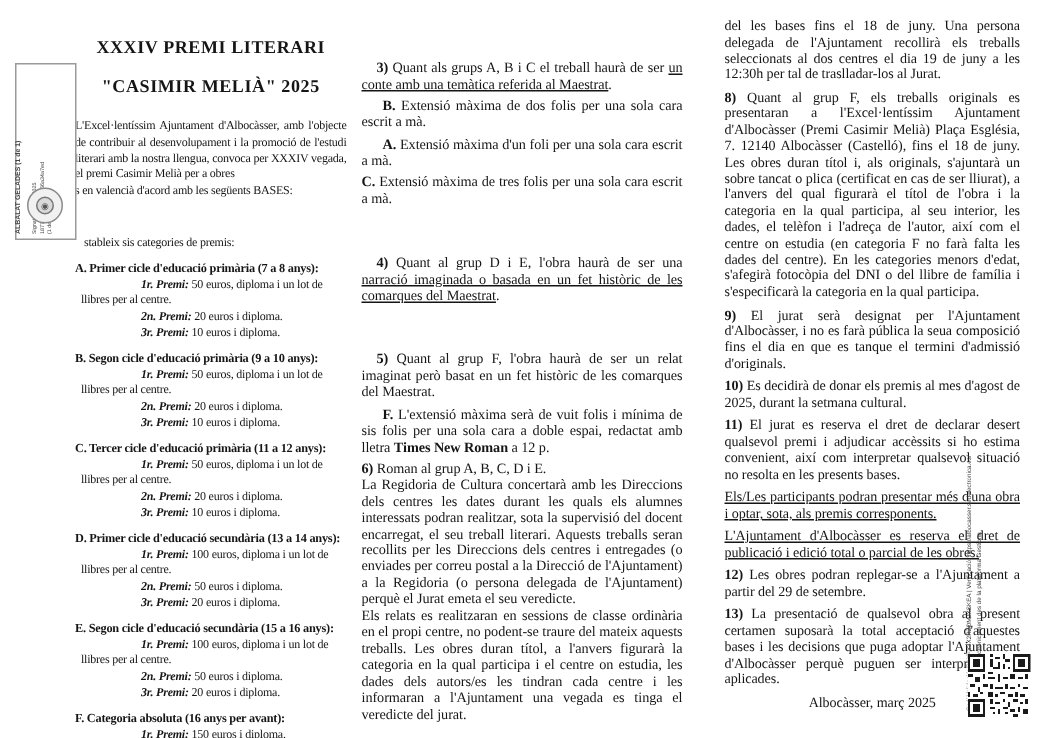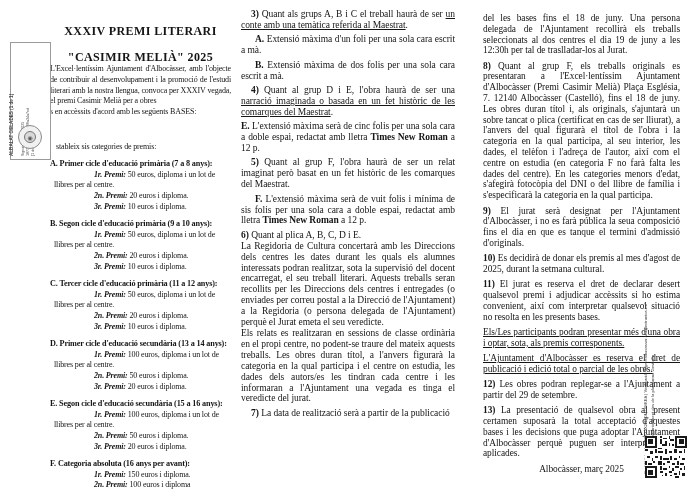--- a/index.html
+++ b/index.html
@@ -7,32 +7,32 @@
   .page {
     position: relative; width: 696px; height: 492px; background: #ffffff;
     font-family: "Liberation Serif", serif; color: #151515; overflow: hidden;
   }
   .col { position: absolute; }
 
   
   #col-left { left: 50px; top: 24px; width: 181px; font-size: 8px; line-height: 10.8px; letter-spacing: -0.15px; }
   .title { font-weight: bold; font-size: 12px; letter-spacing: 0.4px; line-height: 14px; text-align: center; }
   .title2 { margin-top: 12px; }
-  .intro { text-align: justify; }
+  .intro { margin-top: 15px; text-align: justify; }
   .cat-intro { margin-top: 24px; padding-left: 6px; }
   .cat { margin-top: 6px; }
   .cat-h { font-weight: bold; font-size: 8.2px; }
   .prize { padding-left: 4px; }
   .pl { font-weight: bold; font-style: italic; margin-left: 40px; }
   .num { font-weight: bold; }
 
   
   #col-mid { left: 241px; top: 9px; width: 214px; font-size: 9.5px; line-height: 10.9px; text-align: justify; letter-spacing: -0.05px; }
   #col-mid p { margin-bottom: 3.5px; }
-  .ind { text-indent: 10px; }
+  .ind { text-indent: 10px; margin-top: 32px; }
   .ind2 { text-indent: 14px; }
   .u { text-decoration: underline; }
   .b { font-weight: bold; }
 
   
   #col-right { left: 483px; top: 13px; width: 197px; font-size: 9.4px; line-height: 10.8px; text-align: justify; letter-spacing: -0.05px; }
   #col-right p { margin-bottom: 4.5px; }
   .upara { text-decoration: underline; }
   .footer { text-align: center; margin-top: 4px; }
 
@@ -58,21 +58,21 @@
 </style>
 </head>
 <body>
 
 <div class="page">
 
   <div class="col" id="col-left">
     <div class="title">XXXIV PREMI LITERARI</div>
     <div class="title title2">"CASIMIR MELIÀ" 2025</div>
     <div class="intro">L'Excel·lentíssim Ajuntament d'Albocàsser, amb l'objecte de contribuir al desenvolupament i la promoció de l'estudi literari amb la nostra llengua, convoca per XXXIV vegada, el premi Casimir Melià per a obres</div>
-    <div>s en accèssits d'acord amb les següents BASES:</div>
+    <div>s en valencià d'acord amb les següents BASES:</div>
     <div class="cat-intro">stableix sis categories de premis:</div>
 
     <div>
 
         <div class="cat">
           <div class="cat-h">A. Primer cicle d'educació primària (7 a 8 anys):</div>
           <div class="prize"><span class="pl">1r. Premi:</span> <span>50 euros, diploma i un lot de llibres per al centre.</span></div>
           <div class="prize"><span class="pl">2n. Premi:</span> <span>20 euros i diploma.</span></div>
           <div class="prize"><span class="pl">3r. Premi:</span> <span>10 euros i diploma.</span></div>
         </div>
@@ -110,27 +110,27 @@
           <div class="prize"><span class="pl">1r. Premi:</span> <span>150 euros i diploma.</span></div>
           <div class="prize"><span class="pl">2n. Premi:</span> <span>100 euros i diploma</span></div>
 
         </div>
       </div>
 
   </div>
 
   <div class="col" id="col-mid">
     <p class="ind"><span class="num">3)</span> <span>Quant als grups A, B i C el treball haurà de ser </span><span class="u">un conte amb una temàtica referida al Maestrat</span><span>.</span></p>
+    <p class="ind2"><span class="b">B.</span> <span>Extensió màxima de dos folis per una sola cara escrit a mà.</span></p>
     <p class="ind2"><span class="b">A.</span> <span>Extensió màxima d'un foli per una sola cara escrit a mà.</span></p>
-    <p class="ind2"><span class="b">B.</span> <span>Extensió màxima de dos folis per una sola cara escrit a mà.</span></p>
+    <p><span class="b">C.</span> <span>Extensió màxima de tres folis per una sola cara escrit a mà.</span></p>
     <p class="ind"><span class="num">4)</span> <span>Quant al grup D i E, l'obra haurà de ser una </span><span class="u">narració imaginada o basada en un fet històric de les comarques del Maestrat</span><span>.</span></p>
-    <p><span class="b">E.</span> <span>L'extensió màxima serà de cinc folis per una sola cara a doble espai, redactat amb lletra </span><span class="b">Times New Roman</span><span> a 12 p.</span></p>
     <p class="ind"><span class="num">5)</span> <span>Quant al grup F, l'obra haurà de ser un relat imaginat però basat en un fet històric de les comarques del Maestrat.</span></p>
     <p class="ind2"><span class="b">F.</span> <span>L'extensió màxima serà de vuit folis i mínima de sis folis per una sola cara a doble espai, redactat amb lletra </span><span class="b">Times New Roman</span><span> a 12 p.</span></p>
-    <p style="margin-bottom:0;"><span class="num">6)</span> <span>Quant al plica A, B, C, D i E.</span></p>
+    <p style="margin-bottom:0;"><span class="num">6)</span> <span>Roman al grup A, B, C, D i E.</span></p>
     <p style="margin-bottom:0;">La Regidoria de Cultura concertarà amb les Direccions dels centres les dates durant les quals els alumnes interessats podran realitzar, sota la supervisió del docent encarregat, el seu treball literari. Aquests treballs seran recollits per les Direccions dels centres i entregades (o enviades per correu postal a la Direcció de l'Ajuntament) a la Regidoria (o persona delegada de l'Ajuntament) perquè el Jurat emeta el seu veredicte.</p>
     <p>Els relats es realitzaran en sessions de classe ordinària en el propi centre, no podent-se traure del mateix aquests treballs. Les obres duran títol, a l'anvers figurarà la categoria en la qual participa i el centre on estudia, les dades dels autors/es les tindran cada centre i les informaran a l'Ajuntament una vegada es tinga el veredicte del jurat.</p>
     <p class="ind"><span class="num">7)</span> <span>La data de realització serà a partir de la publicació</span></p>
   </div>
 
   <div class="col" id="col-right">
     <p>del les bases fins el 18 de juny. Una persona delegada de l'Ajuntament recollirà els treballs seleccionats al dos centres el dia 19 de juny a les 12:30h per tal de traslladar-los al Jurat.</p>
     <p><span class="num">8)</span> <span>Quant al grup F, els treballs originals es presentaran a l'Excel·lentíssim Ajuntament d'Albocàsser (Premi Casimir Melià) Plaça Església, 7. 12140 Albocàsser (Castelló), fins el 18 de juny. Les obres duran títol i, als originals, s'ajuntarà un sobre tancat o plica (certificat en cas de ser lliurat), a l'anvers del qual figurarà el títol de l'obra i la categoria en la qual participa, al seu interior, les dades, el telèfon i l'adreça de l'autor, així com el centre on estudia (en categoria F no farà falta les dades del centre). En les categories menors d'edat, s'afegirà fotocòpia del DNI o del llibre de família i s'especificarà la categoria en la qual participa.</span></p>
     <p><span class="num">9)</span> <span>El jurat serà designat per l'Ajuntament d'Albocàsser, i no es farà pública la seua composició fins el dia en que es tanque el termini d'admissió d'originals.</span></p>
     <p><span class="num">10)</span> <span>Es decidirà de donar els premis al mes d'agost de 2025, durant la setmana cultural.</span></p>

